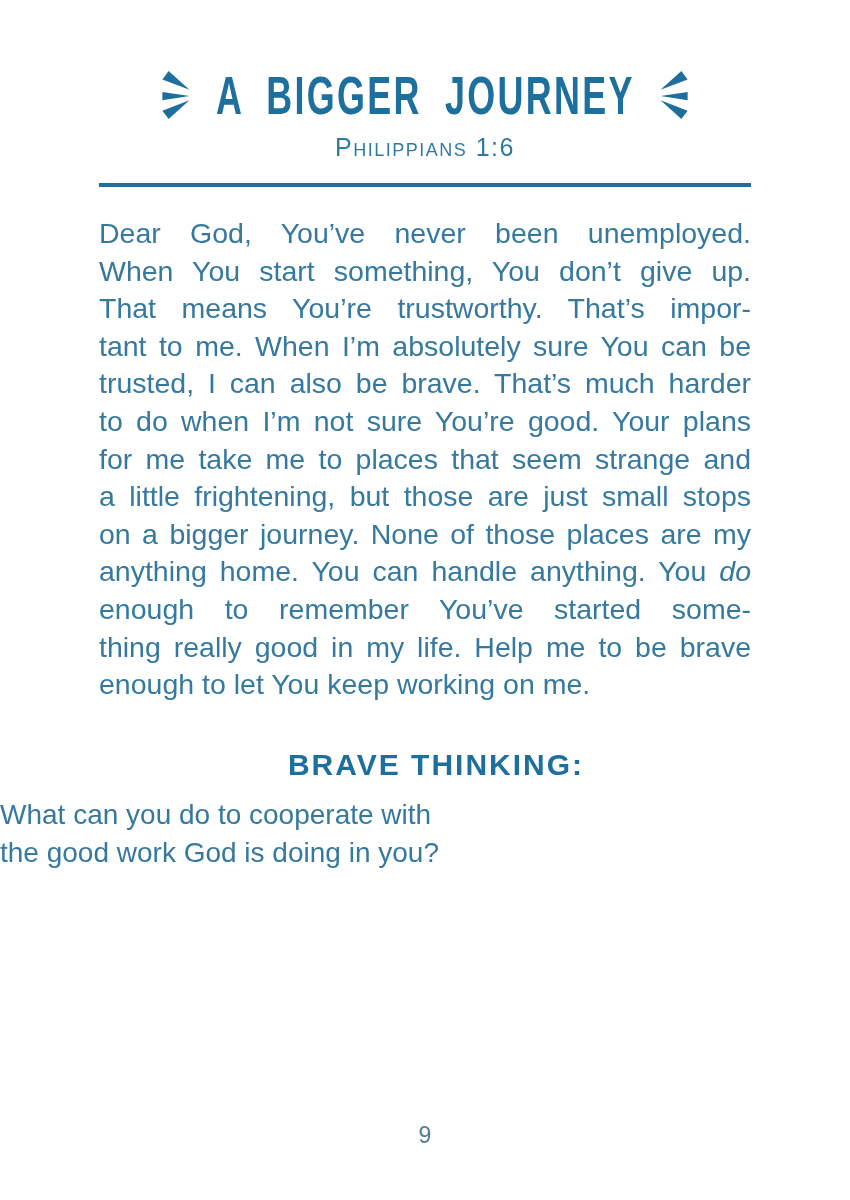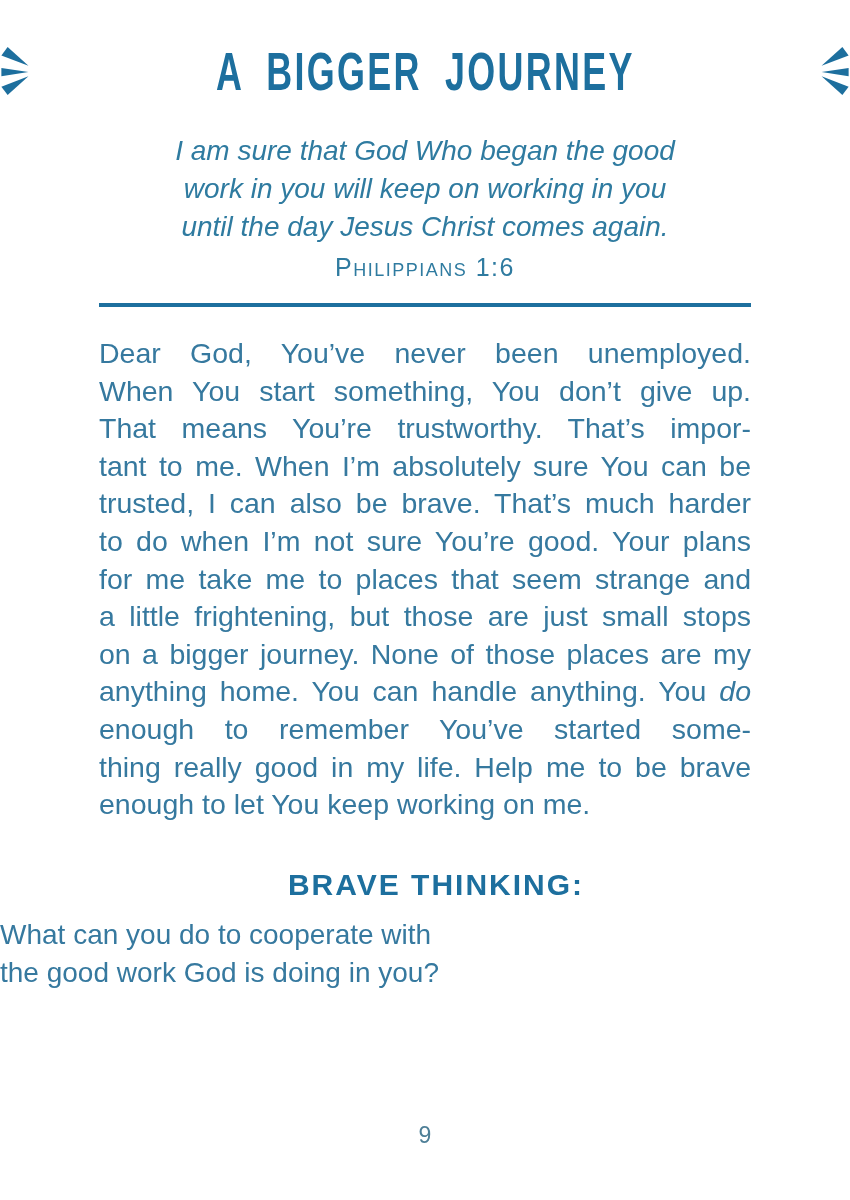--- a/index.html
+++ b/index.html
@@ -9,24 +9,24 @@
     height: 1200px;
     margin: 0 auto;
     background: #ffffff;
     font-family: "Liberation Sans", "DejaVu Sans", sans-serif;
     overflow: hidden;
   }
 
   
   .title-row {
     display: flex;
-    justify-content: space-between;
+    justify-content: center;
     align-items: center;
     gap: 14px;
-    padding-top: 40px;
+    padding-top: 64px;
     height: 62px;
   }
   .title-text {
     display: inline-block;
     font-size: 46px;
     font-weight: 700;
     letter-spacing: 3px;
     word-spacing: 14px;
     color: var(--accent);
     transform: scale(0.78, 1.18);
@@ -126,25 +126,20 @@
     <span class="title-text">A BIGGER JOURNEY</span>
     <span class="mark mark-right">
       <svg width="34" height="50" viewBox="0 0 32 48" fill="var(--accent)" xmlns="http://www.w3.org/2000/svg">
         <polygon points="7,1 1,9 27,19"></polygon>
         <polygon points="1,21 1,29 27,25"></polygon>
         <polygon points="7,47 1,39 27,29"></polygon>
       </svg>
     </span>
   </div>
 
-  <div class="scripture">
-      <div class="line"><span>I am sure that God Who began the good</span></div>
-      <div class="line"><span>work in you will keep on working in you</span></div>
-      <div class="line last"><span>until the day Jesus Christ comes again.</span></div>
-    </div>
 
   <div class="reference">Philippians 1:6</div>
 
   <hr class="divider">
 
   <div class="prayer">
       <div class="line"><span>Dear God, You’ve never been unemployed.</span></div>
       <div class="line"><span>When You start something, You don’t give up.</span></div>
       <div class="line"><span>That means You’re trustworthy. That’s impor-</span></div>
       <div class="line"><span>tant to me. When I’m absolutely sure You can be</span></div>

